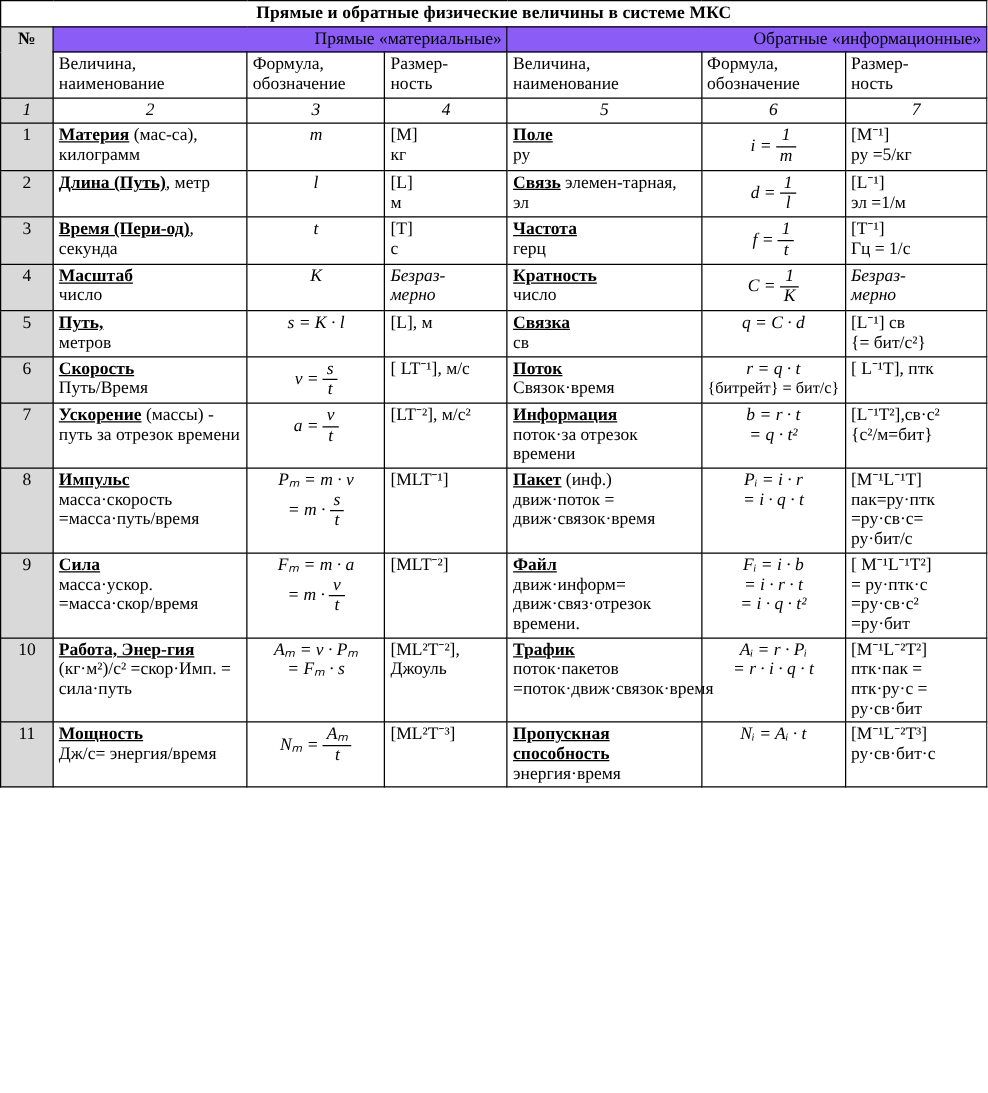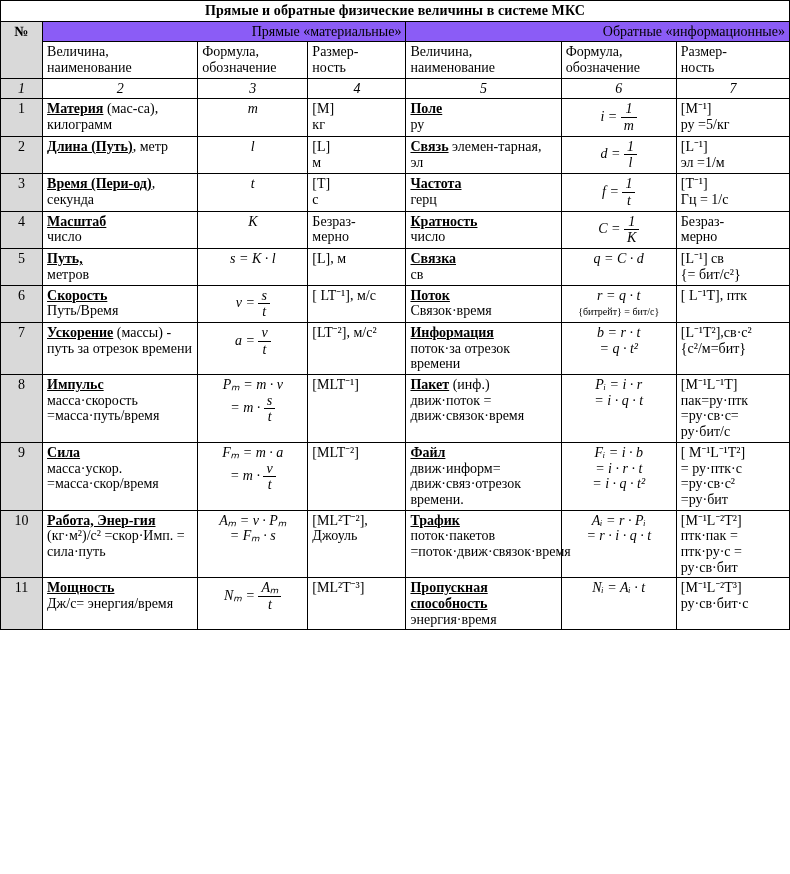--- a/index.html
+++ b/index.html
@@ -92,20 +92,21 @@
     font-family: "Liberation Serif", serif;
     font-style: italic;
     font-size: 15px;
     line-height: 1.2;
   }
   .dim {
     font-size: 14px;
     line-height: 1.2;
   }
   .ital {
+    font-style: italic;
   }
   
   .frac {
     display: inline-block;
     vertical-align: middle;
     text-align: center;
     font-style: italic;
   }
   .frac .num {
     display: block;
@@ -114,21 +115,21 @@
     line-height: 1.1;
   }
   .frac .den {
     display: block;
     padding: 0 3px;
     line-height: 1.15;
   }
   .eqline {
     white-space: nowrap;
   }
-  .small { font-size: 10px; }
+  .small { font-size: 13px; }
 </style>
 </head>
 <body>
 
 <div class="page">
 <table class="maintable">
   <colgroup>
     <col style="width:42px">
     <col style="width:155px">
     <col style="width:110px">

